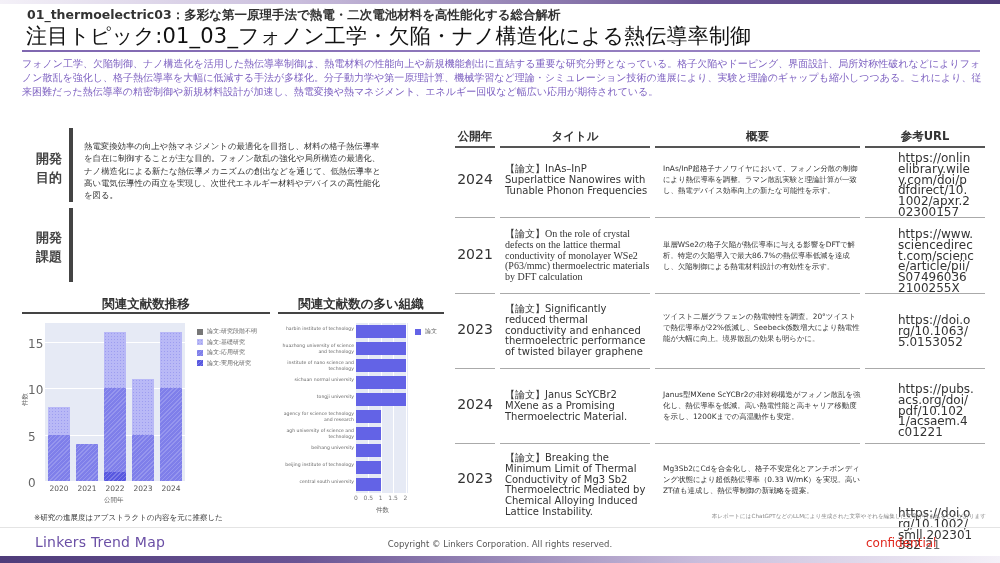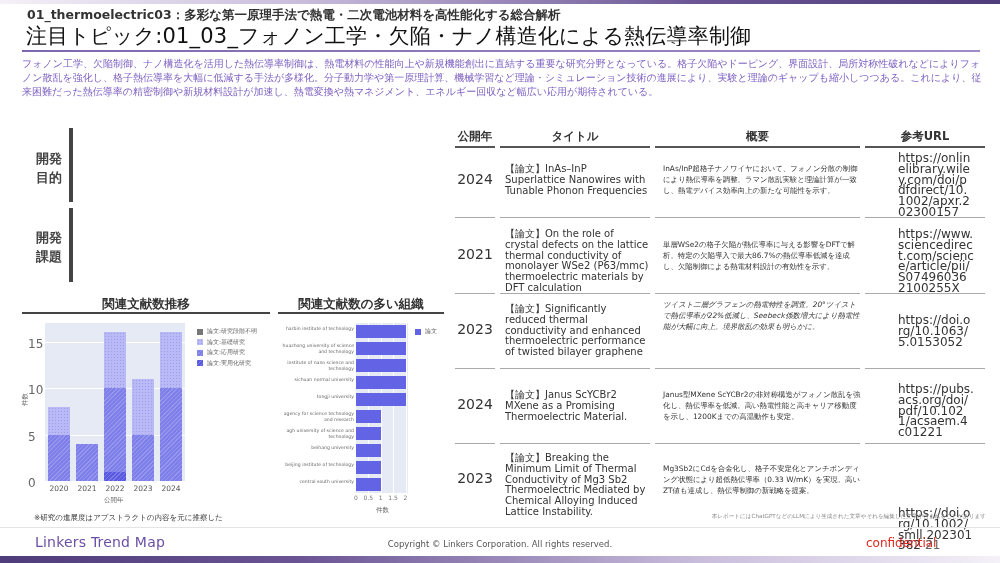--- a/index.html
+++ b/index.html
@@ -65,20 +65,21 @@
 <div id="title" class="abs">注目トピック:01_03_フォノン工学・欠陥・ナノ構造化による熱伝導率制御</div>
 <div id="title-rule" class="abs"></div>
 <div id="summary" class="abs">フォノン工学、欠陥制御、ナノ構造化を活用した熱伝導率制御は、熱電材料の性能向上や新規機能創出に直結する重要な研究分野となっている。格子欠陥やドーピング、界面設計、局所対称性破れなどによりフォノン散乱を強化し、格子熱伝導率を大幅に低減する手法が多様化。分子動力学や第一原理計算、機械学習など理論・シミュレーション技術の進展により、実験と理論のギャップも縮小しつつある。これにより、従来困難だった熱伝導率の精密制御や新規材料設計が加速し、熱電変換や熱マネジメント、エネルギー回収など幅広い応用が期待されている。</div>
 
 <div class="abs goal-block" style="top:128px;height:74px;">
   <div class="goal-label" style="top:21px;">
     <div>開発</div>
     <div>目的</div>
   </div>
   <div class="goal-bar" style="height:74px;"></div>
+  <div class="goal-text" style="top:12px;">熱電変換効率の向上や熱マネジメントの最適化を目指し、材料の格子熱伝導率を自在に制御することが主な目的。フォノン散乱の強化や局所構造の最適化、ナノ構造化による新たな熱伝導メカニズムの創出などを通じて、低熱伝導率と高い電気伝導性の両立を実現し、次世代エネルギー材料やデバイスの高性能化を図る。</div>
 </div>
 
 <div class="abs goal-block" style="top:208px;height:74px;">
   <div class="goal-label" style="top:20px;">
     <div>開発</div>
     <div>課題</div>
   </div>
   <div class="goal-bar" style="height:74px;"></div>
 </div>
 
@@ -135,29 +136,29 @@
 
 <div>
   <div class="cell-year" style="top:171px;">2024</div>
   <div class="cell-title" style="top:164px;">【論文】InAs–InP Superlattice Nanowires with Tunable Phonon Frequencies</div>
   <div class="cell-summary" style="top:164px;">InAs/InP超格子ナノワイヤにおいて、フォノン分散の制御により熱伝導率を調整。ラマン散乱実験と理論計算が一致し、熱電デバイス効率向上の新たな可能性を示す。</div>
   <div class="cell-url" style="top:153px;">https://onlinelibrary.wiley.com/doi/pdfdirect/10.1002/apxr.202300157</div>
 </div>
 
 <div>
   <div class="cell-year" style="top:246px;">2021</div>
-  <div class="cell-title" style="top:229px;">【論文】On the role of crystal defects on the lattice thermal conductivity of monolayer WSe2 (P63/mmc) thermoelectric materials by DFT calculation</div>
+  <div class="cell-title" style="top:229px;font-family:Liberation Serif, serif;">【論文】On the role of crystal defects on the lattice thermal conductivity of monolayer WSe2 (P63/mmc) thermoelectric materials by DFT calculation</div>
   <div class="cell-summary" style="top:240px;">単層WSe2の格子欠陥が熱伝導率に与える影響をDFTで解析。特定の欠陥導入で最大86.7%の熱伝導率低減を達成し、欠陥制御による熱電材料設計の有効性を示す。</div>
   <div class="cell-url" style="top:229px;">https://www.sciencedirect.com/science/article/pii/S074960362100255X</div>
 </div>
 
 <div>
   <div class="cell-year" style="top:321px;">2023</div>
   <div class="cell-title" style="top:304px;">【論文】Significantly reduced thermal conductivity and enhanced thermoelectric performance of twisted bilayer graphene</div>
-  <div class="cell-summary" style="top:300px;font-style:italic;">ツイスト二層グラフェンの熱電特性を調査。20°ツイストで熱伝導率が22%低減し、Seebeck係数増大により熱電性能が大幅に向上。境界散乱の効果も明らかに。</div>
+  <div class="cell-summary" style="top:312px;">ツイスト二層グラフェンの熱電特性を調査。20°ツイストで熱伝導率が22%低減し、Seebeck係数増大により熱電性能が大幅に向上。境界散乱の効果も明らかに。</div>
   <div class="cell-url" style="top:315px;">https://doi.org/10.1063/5.0153052</div>
 </div>
 
 <div>
   <div class="cell-year" style="top:396px;">2024</div>
   <div class="cell-title" style="top:390px;">【論文】Janus ScYCBr2 MXene as a Promising Thermoelectric Material.</div>
   <div class="cell-summary" style="top:390px;">Janus型MXene ScYCBr2の非対称構造がフォノン散乱を強化し、熱伝導率を低減。高い熱電性能と高キャリア移動度を示し、1200Kまでの高温動作も安定。</div>
   <div class="cell-url" style="top:384px;">https://pubs.acs.org/doi/pdf/10.1021/acsaem.4c01221</div>
 </div>
 

